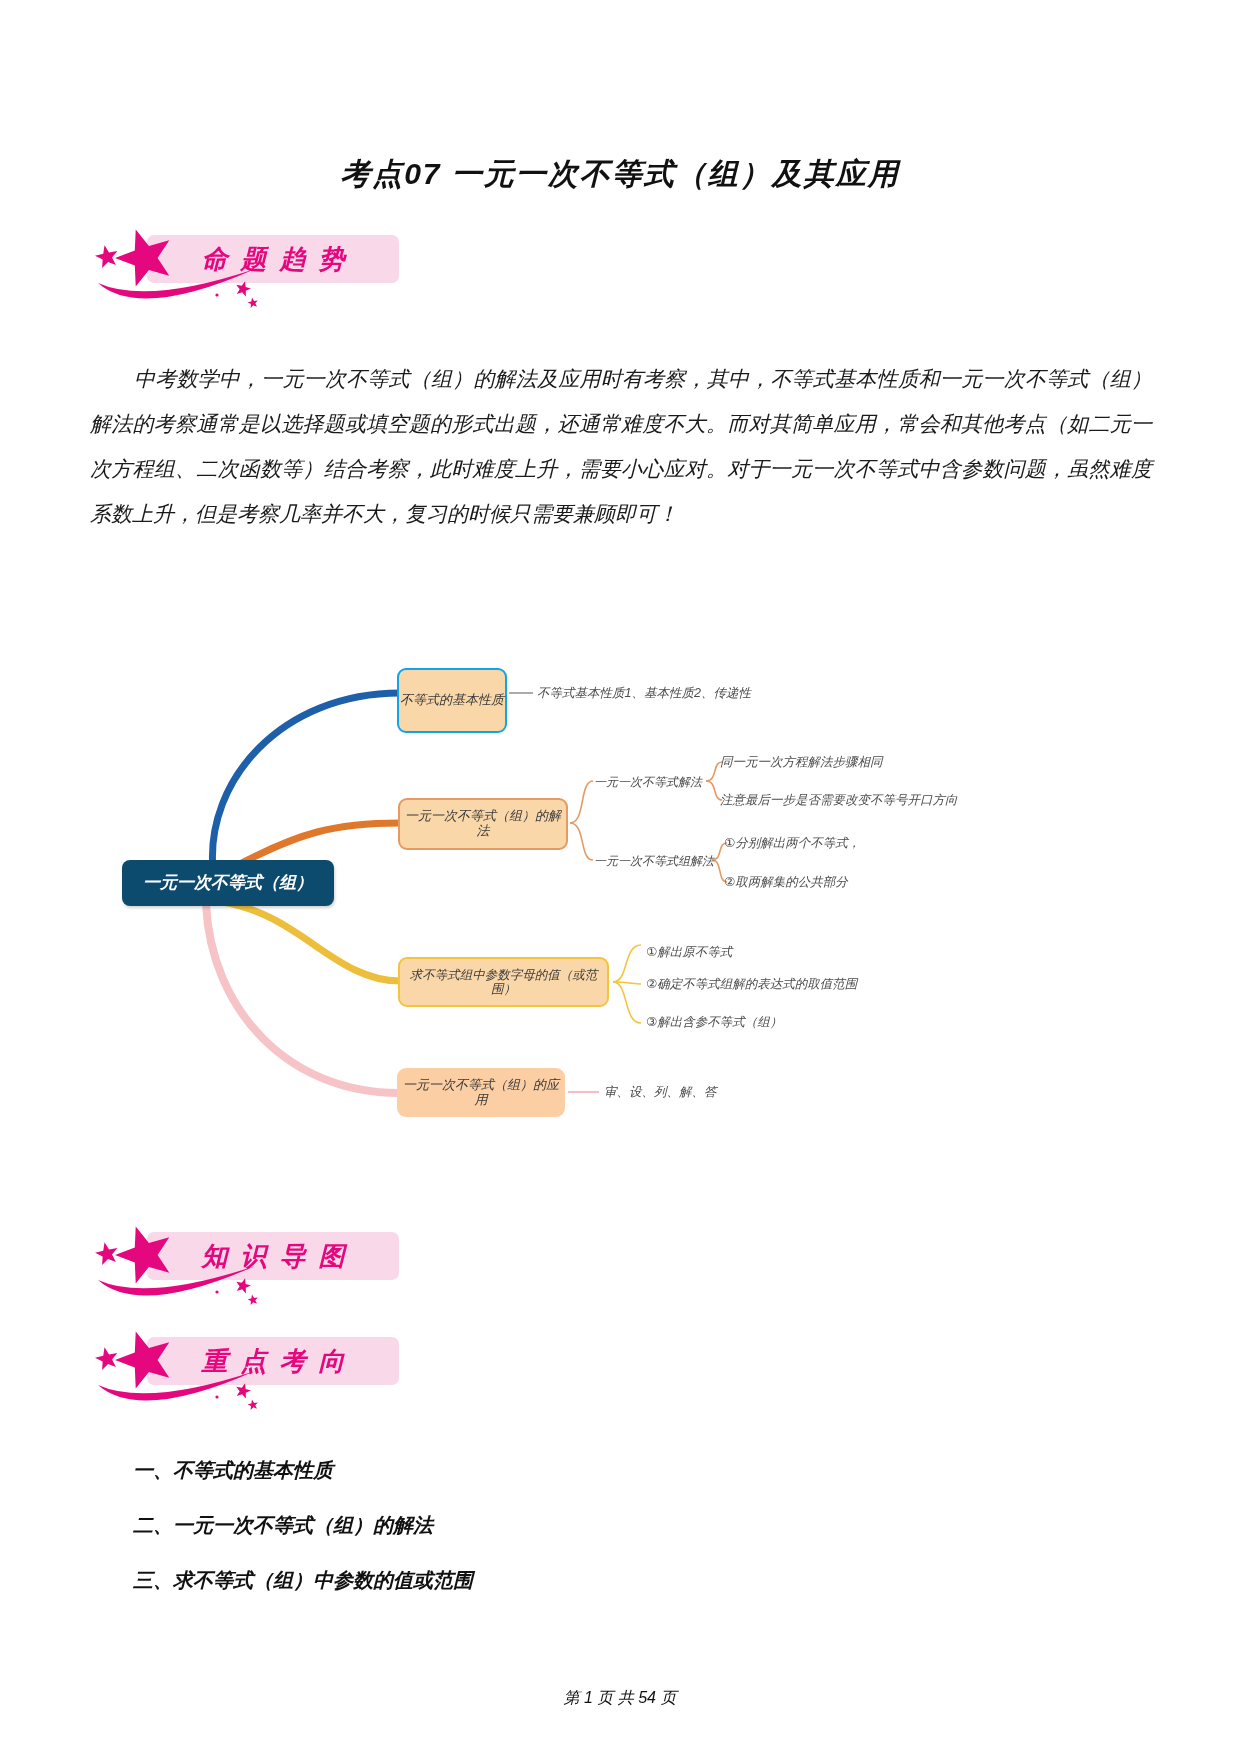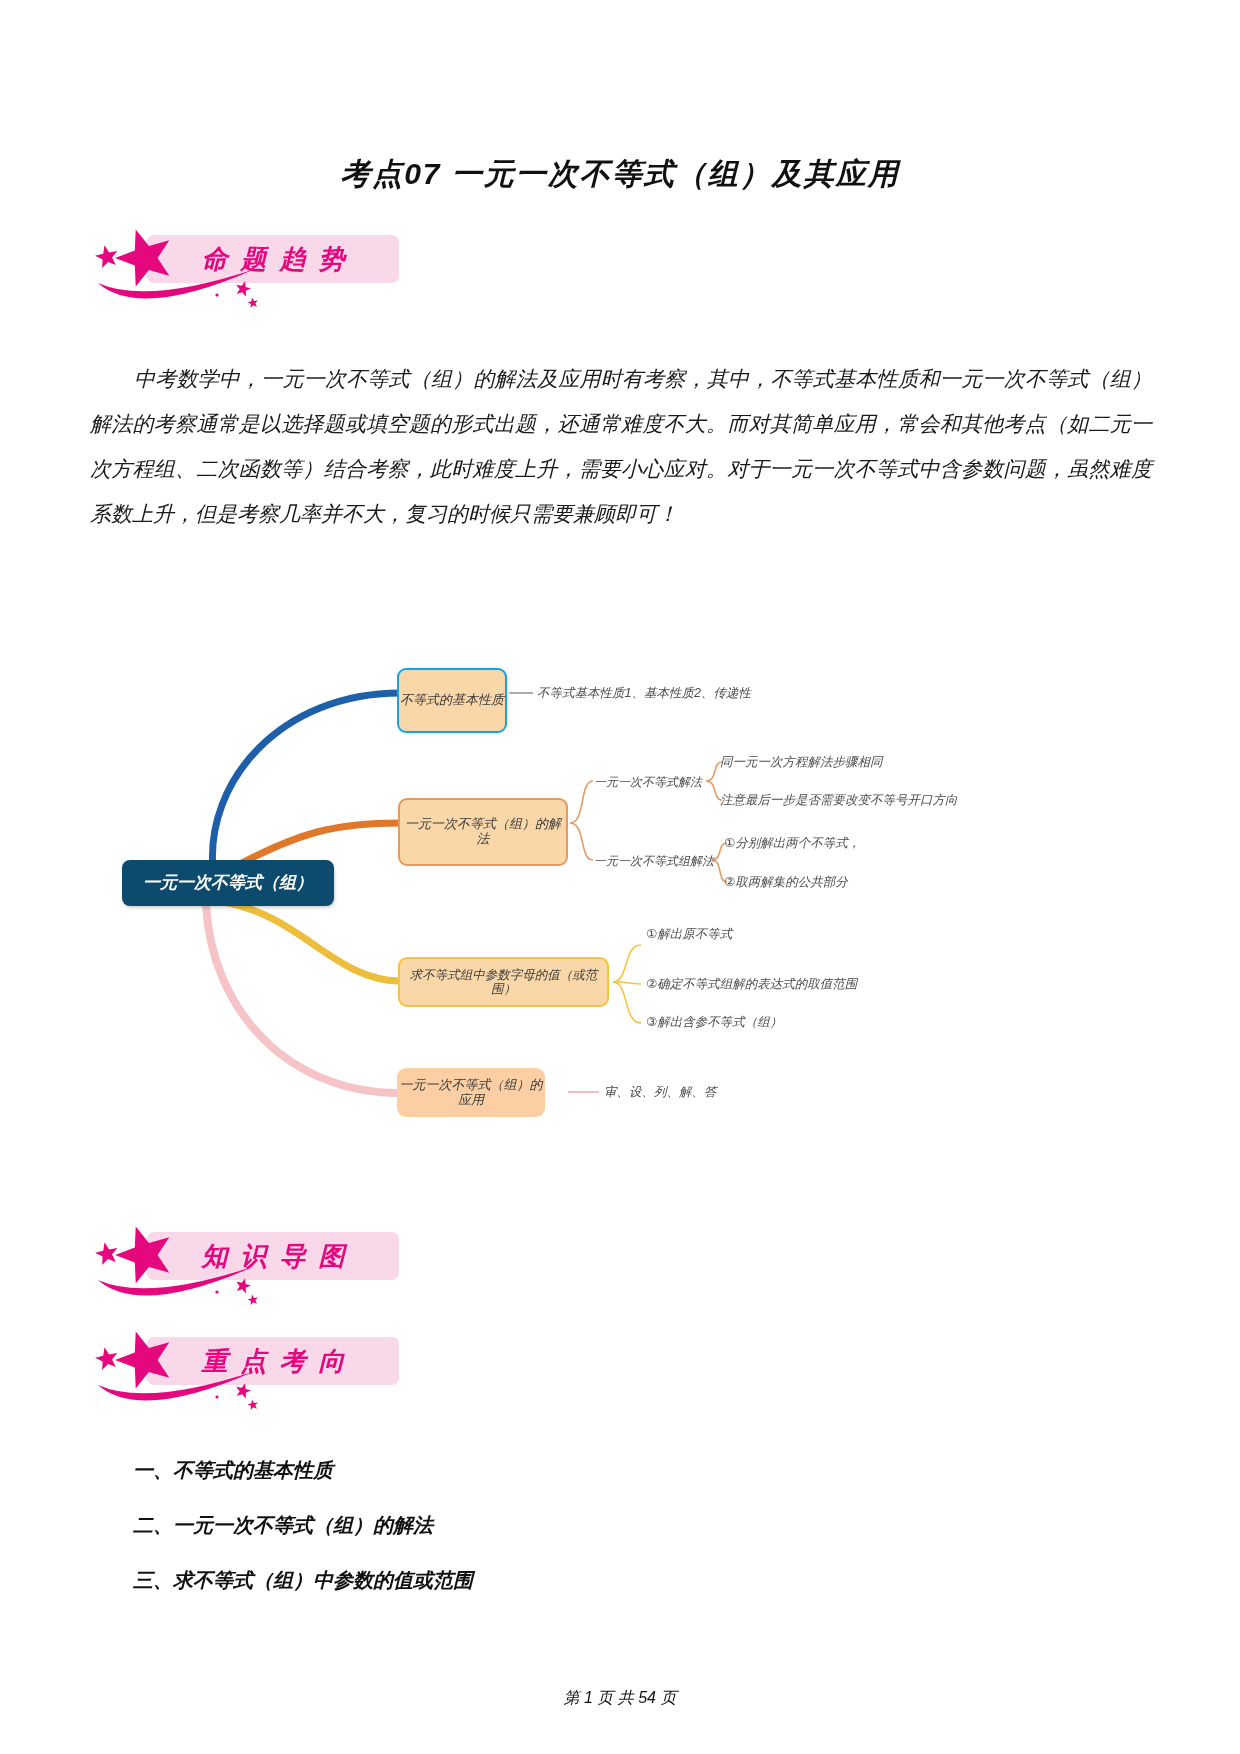--- a/index.html
+++ b/index.html
@@ -22,23 +22,23 @@
 
   
   .mindmap { position:absolute; left:0; top:590px; width:1240px; height:570px; }
   .mm-svg { position:absolute; left:0; top:0; }
   .mm-node { position:absolute; display:flex; align-items:center; justify-content:center;
     text-align:center; border-radius:9px; font-size:13px; color:#3a3a3a; line-height:1.15; }
   .mm-root { left:122px; top:270px; width:212px; height:46px; background:#0c4a6e;
     color:#ffffff; font-size:17px; font-weight:bold; border-radius:8px;
     box-shadow:1px 2px 3px rgba(0,0,0,.18); }
   .mm-b1 { left:397px; top:78px;  width:110px; height:65px; background:#FAD7A8; border:2px solid #0ea5e9; }
-  .mm-b2 { left:398px; top:208px; width:170px; height:68px; background:#FAD7A8; border:2px solid #E69A62; }
+  .mm-b2 { left:398px; top:208px; width:170px; height:52px; background:#FAD7A8; border:2px solid #E69A62; }
   .mm-b3 { left:398px; top:367px; width:211px; height:50px; background:#FAD7A8; border:2px solid #F2C53D; font-size:12.5px; }
-  .mm-b4 { left:397px; top:478px; width:148px; height:49px; background:#FBCFA3; }
+  .mm-b4 { left:397px; top:478px; width:168px; height:49px; background:#FBCFA3; }
   .mm-sub { position:absolute; font-size:12px; color:#4a4a4a; white-space:nowrap;text-align:right; }
   .mm-leaf { position:absolute; font-size:12.5px; color:#4a4a4a; white-space:nowrap; }
 
   
   .focus-list { position:absolute; left:133px; top:1443px; font-size:20px; font-weight:bold;
     color:#111; line-height:55px; }
 
   .footer { position:absolute; top:1688px; left:0; width:100%; text-align:center;
     font-size:16px; color:#111; }
 </style>
@@ -97,21 +97,21 @@
 
     <div class="mm-node mm-b2">一元一次不等式（组）的解法</div>
     <div class="mm-sub" style="left:594px; top:184px;">一元一次不等式解法</div>
     <div class="mm-leaf" style="left:720px; top:164px;">同一元一次方程解法步骤相同</div>
     <div class="mm-leaf" style="left:720px; top:202px;">注意最后一步是否需要改变不等号开口方向</div>
     <div class="mm-sub" style="left:594px; top:263px;">一元一次不等式组解法</div>
     <div class="mm-leaf" style="left:724px; top:245px;">①分别解出两个不等式，</div>
     <div class="mm-leaf" style="left:724px; top:284px;">②取两解集的公共部分</div>
 
     <div class="mm-node mm-b3">求不等式组中参数字母的值（或范围）</div>
-    <div class="mm-leaf" style="left:646px; top:336px;">①解出原不等式</div>
+    <div class="mm-leaf" style="left:646px; top:354px;">①解出原不等式</div>
     <div class="mm-leaf" style="left:646px; top:386px;">②确定不等式组解的表达式的取值范围</div>
     <div class="mm-leaf" style="left:646px; top:424px;">③解出含参不等式（组）</div>
 
     <div class="mm-node mm-b4">一元一次不等式（组）的应用</div>
     <div class="mm-leaf" style="left:604px; top:494px;">审、设、列、解、答</div>
   </div>
 
   <div class="badge" style="top:1222px;">
     <div class="badge-pill">知识导图</div>
     <svg class="badge-deco" viewBox="0 0 170 92">

